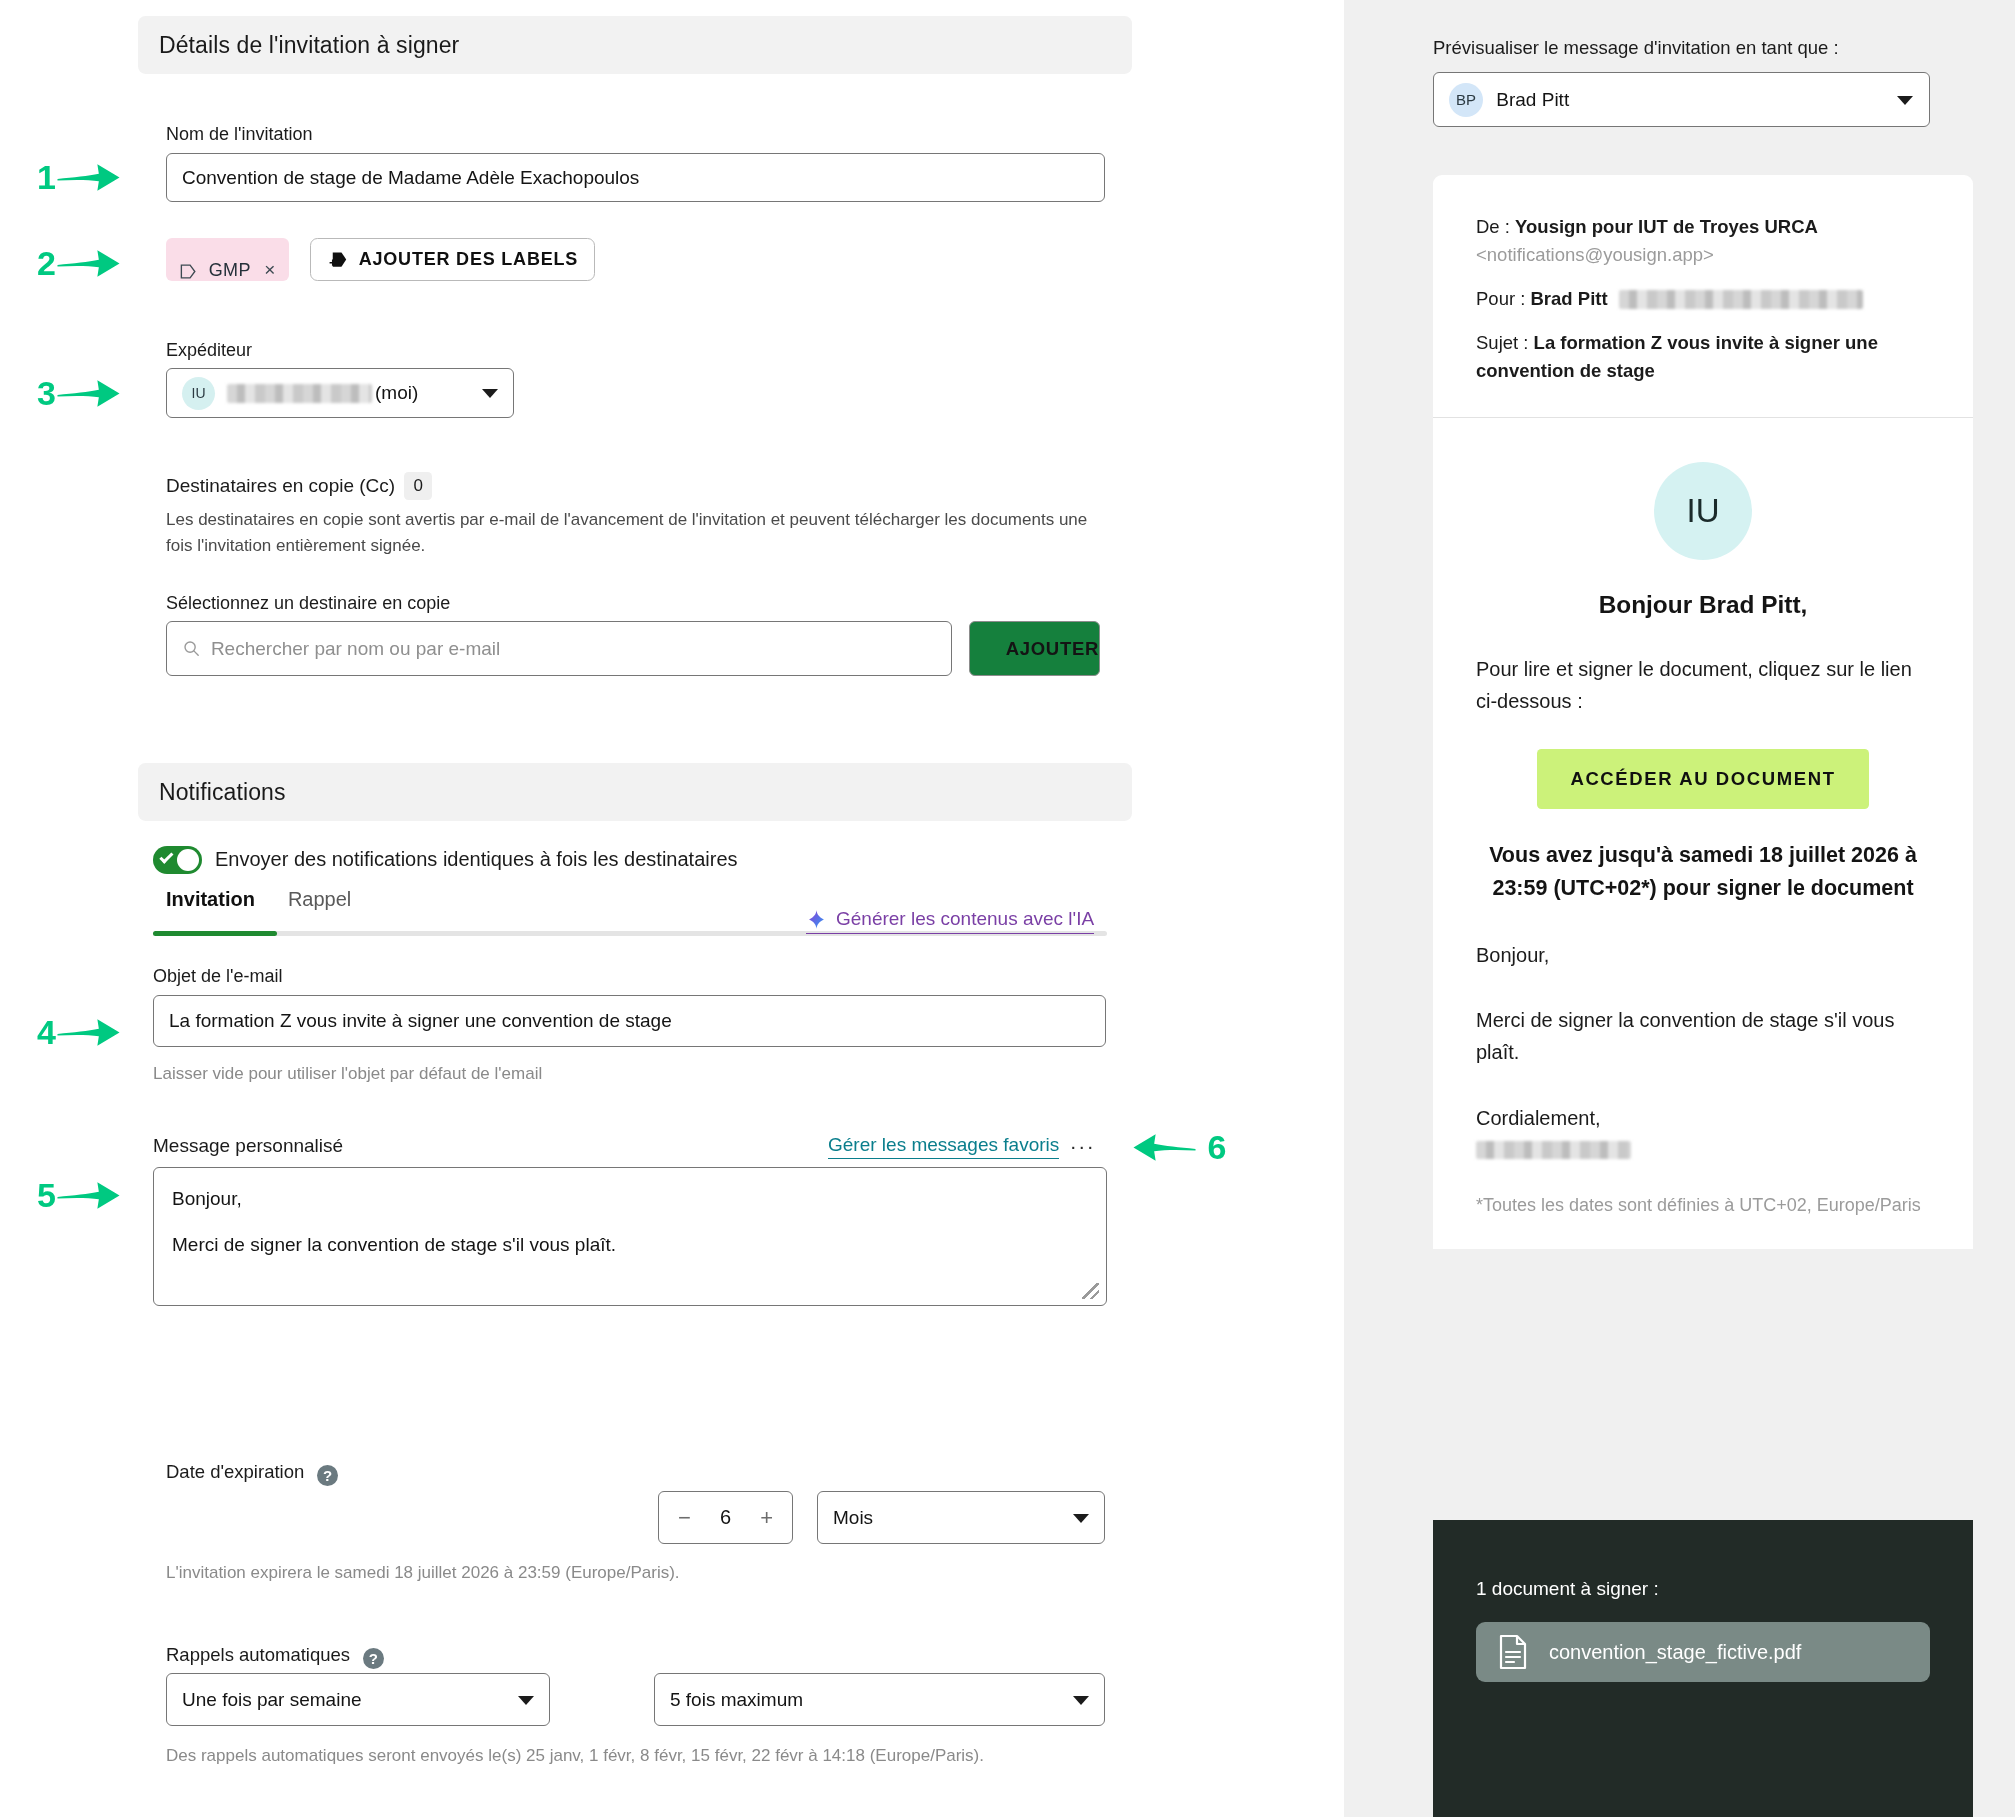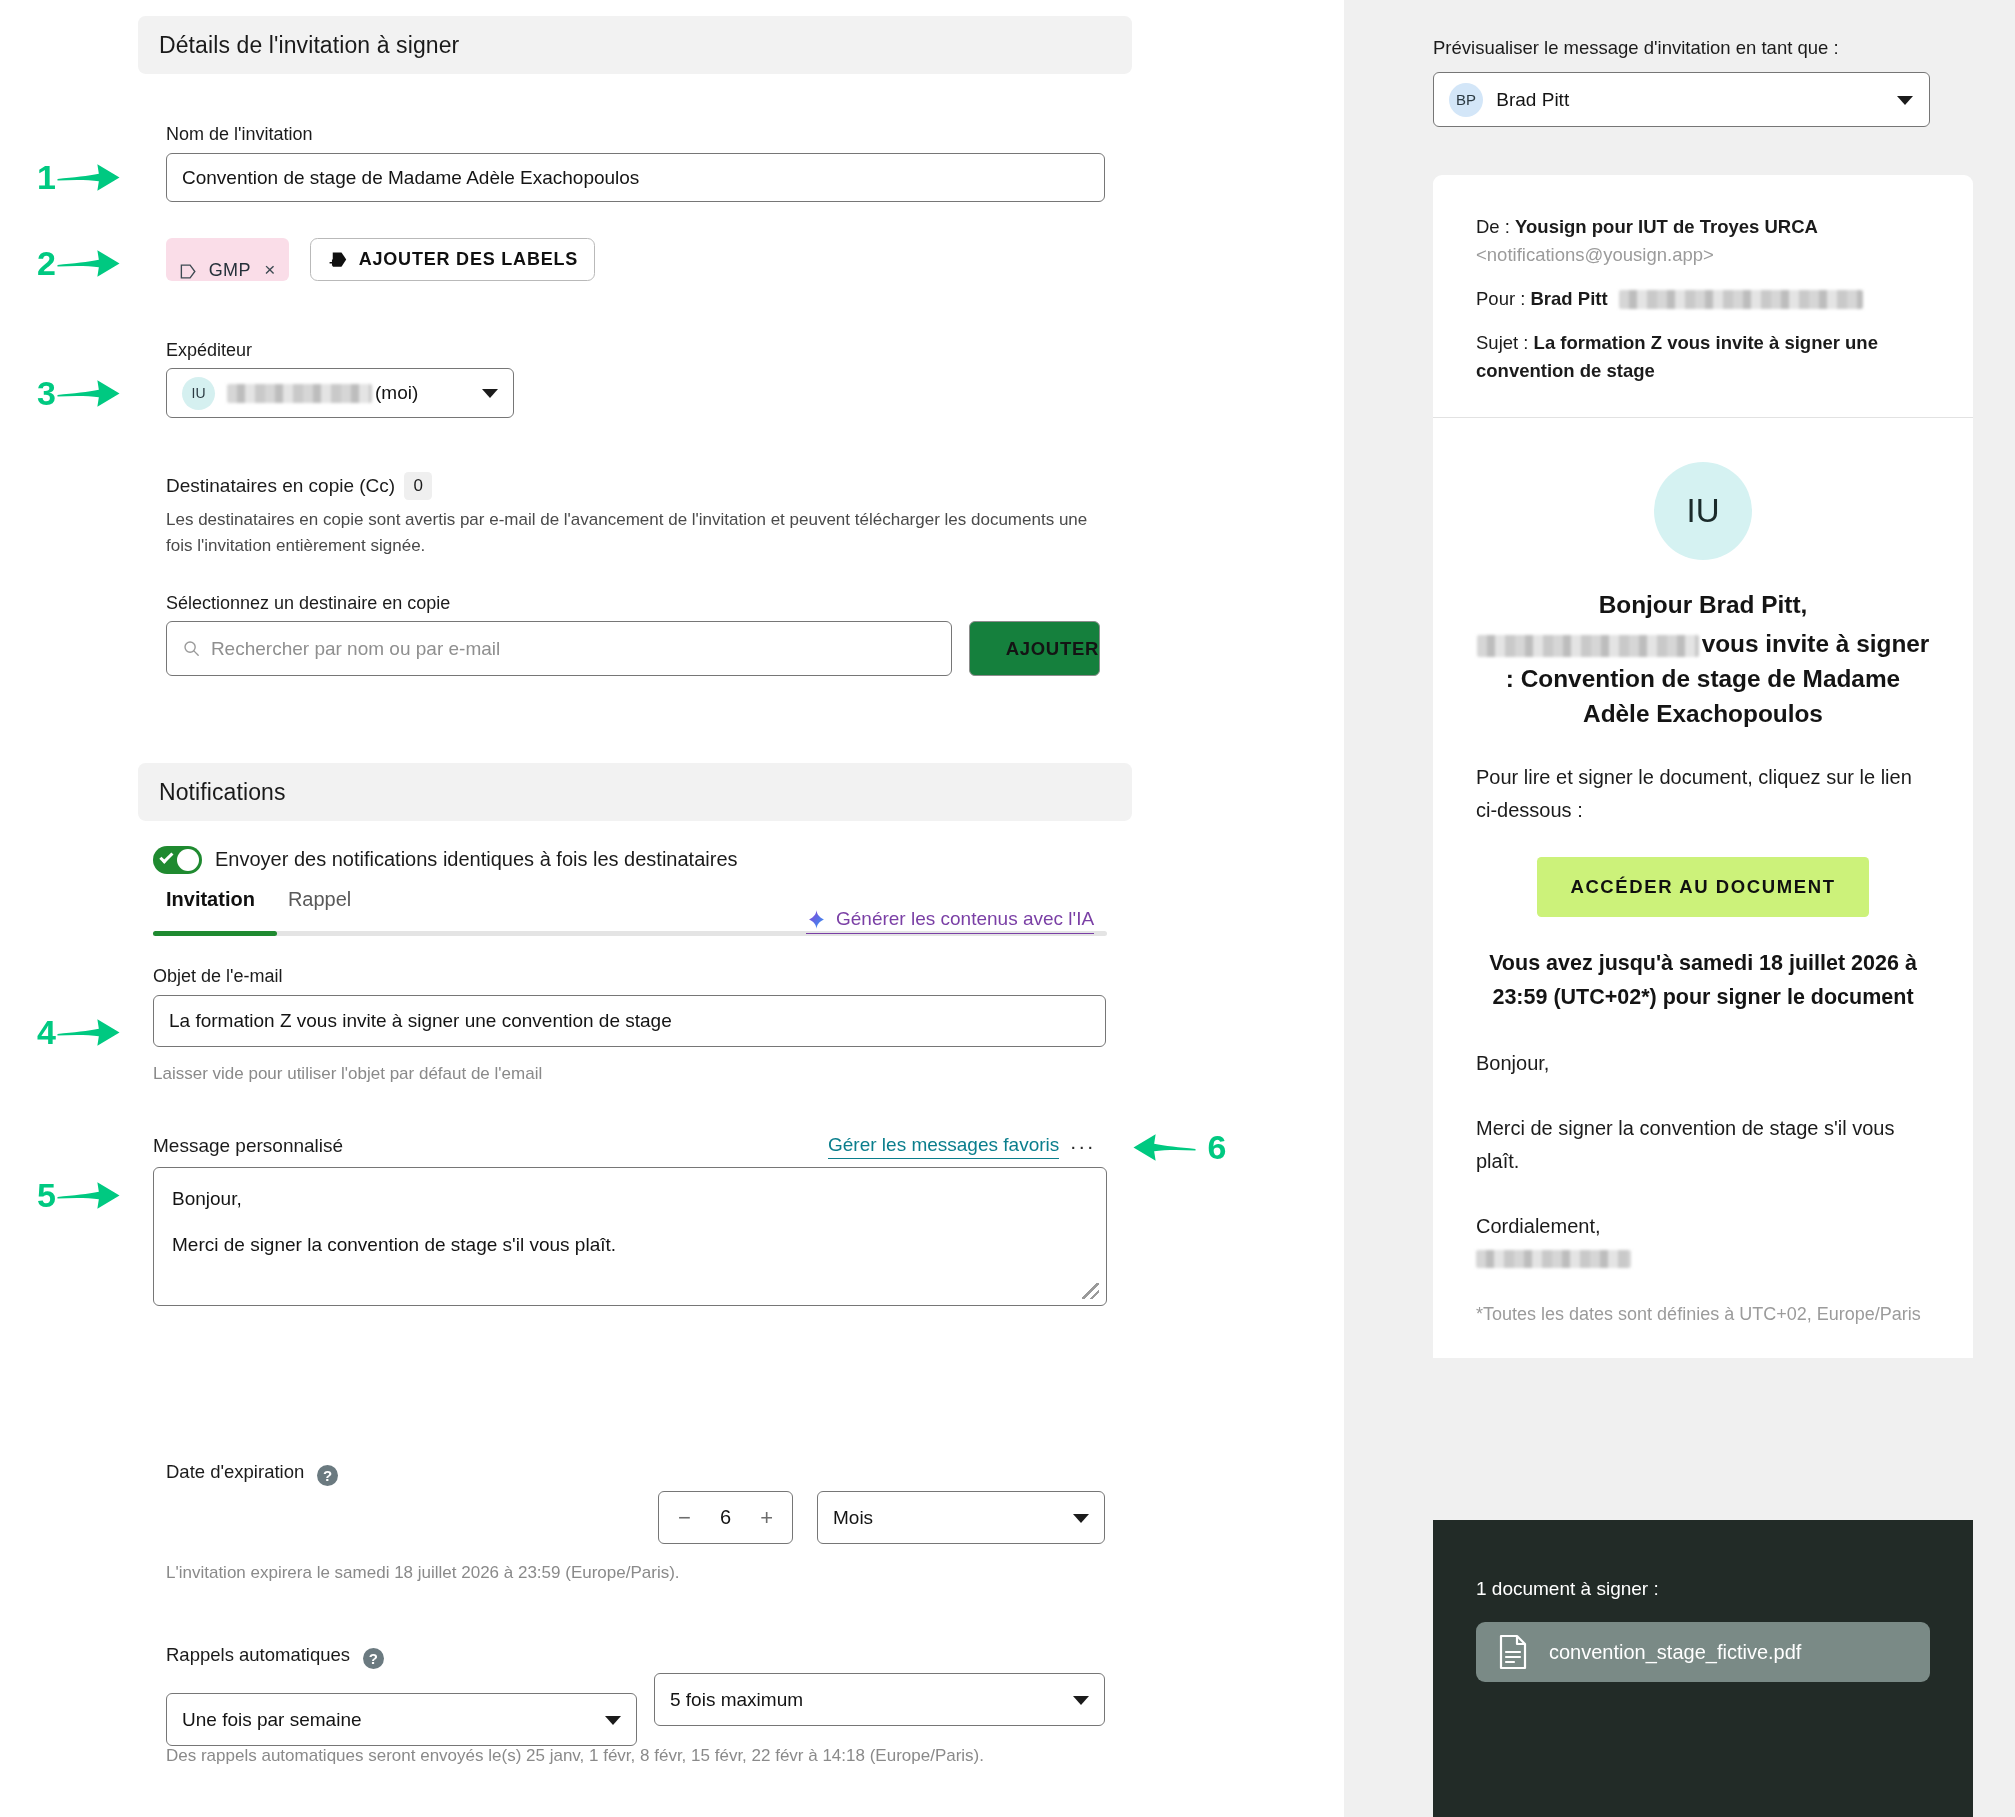--- a/index.html
+++ b/index.html
@@ -410,21 +410,21 @@
     <div class="select" style="left:817px; top:1491px; width:288px; height:53px;">
       <span>Mois</span>
       <span class="caret"></span>
     </div>
     <div class="muted-txt" style="left:166px; top:1561px;">L'invitation expirera le samedi 18 juillet 2026 à 23:59 (Europe/Paris).</div>
 
     <div style="position:absolute; left:166px; top:1644px; font-size:18.5px; color:#1b1b1b;">
       <span>Rappels automatiques</span>
       <span class="qmark">?</span>
     </div>
-    <div class="select" style="left:166px; top:1673px; width:471px; height:53px;margin-top:20px;">
+    <div class="select" style="left:166px; top:1673px; width:384px; height:53px;">
       <span>Une fois par semaine</span>
       <span class="caret"></span>
     </div>
     <div class="select" style="left:654px; top:1673px; width:451px; height:53px;">
       <span>5 fois maximum</span>
       <span class="caret"></span>
     </div>
     <div class="muted-txt" style="left:166px; top:1744px;">Des rappels automatiques seront envoyés le(s) 25 janv, 1 févr, 8 févr, 15 févr, 22 févr à 14:18 (Europe/Paris).</div>
 
     <div class="anno" style="left:37px; top:158px;">
@@ -493,23 +493,20 @@
           <span>Sujet :</span>
           <span class="b">La formation Z vous invite à signer une convention de stage</span>
         </p>
       </div>
 
       <div class="mail-sep"></div>
 
       <div class="mail-body">
         <div class="big-av">IU</div>
         <div class="greet">Bonjour Brad Pitt,</div>
-        <div class="invite-line">
-          <span class="redact" style="width:222px; height:22px; margin-right:3px;"></span><span>vous invite à signer : Convention de stage de Madame Adèle Exachopoulos</span>
-        </div>
         <div class="para">Pour lire et signer le document, cliquez sur le lien ci-dessous :</div>
         <button class="cta">ACCÉDER AU DOCUMENT</button>
         <div class="deadline">Vous avez jusqu'à samedi 18 juillet 2026 à 23:59 (UTC+02*) pour signer le document</div>
         <div class="sig">Bonjour,</div>
         <div class="sig">Merci de signer la convention de stage s'il vous plaît.</div>
         <div class="sig">Cordialement,</div>
         <div style="text-align:left; margin-top:7.4px;">
           <span class="redact" style="width:155px; height:18px;"></span>
         </div>
         <div class="tz-note">*Toutes les dates sont définies à UTC+02, Europe/Paris</div>

